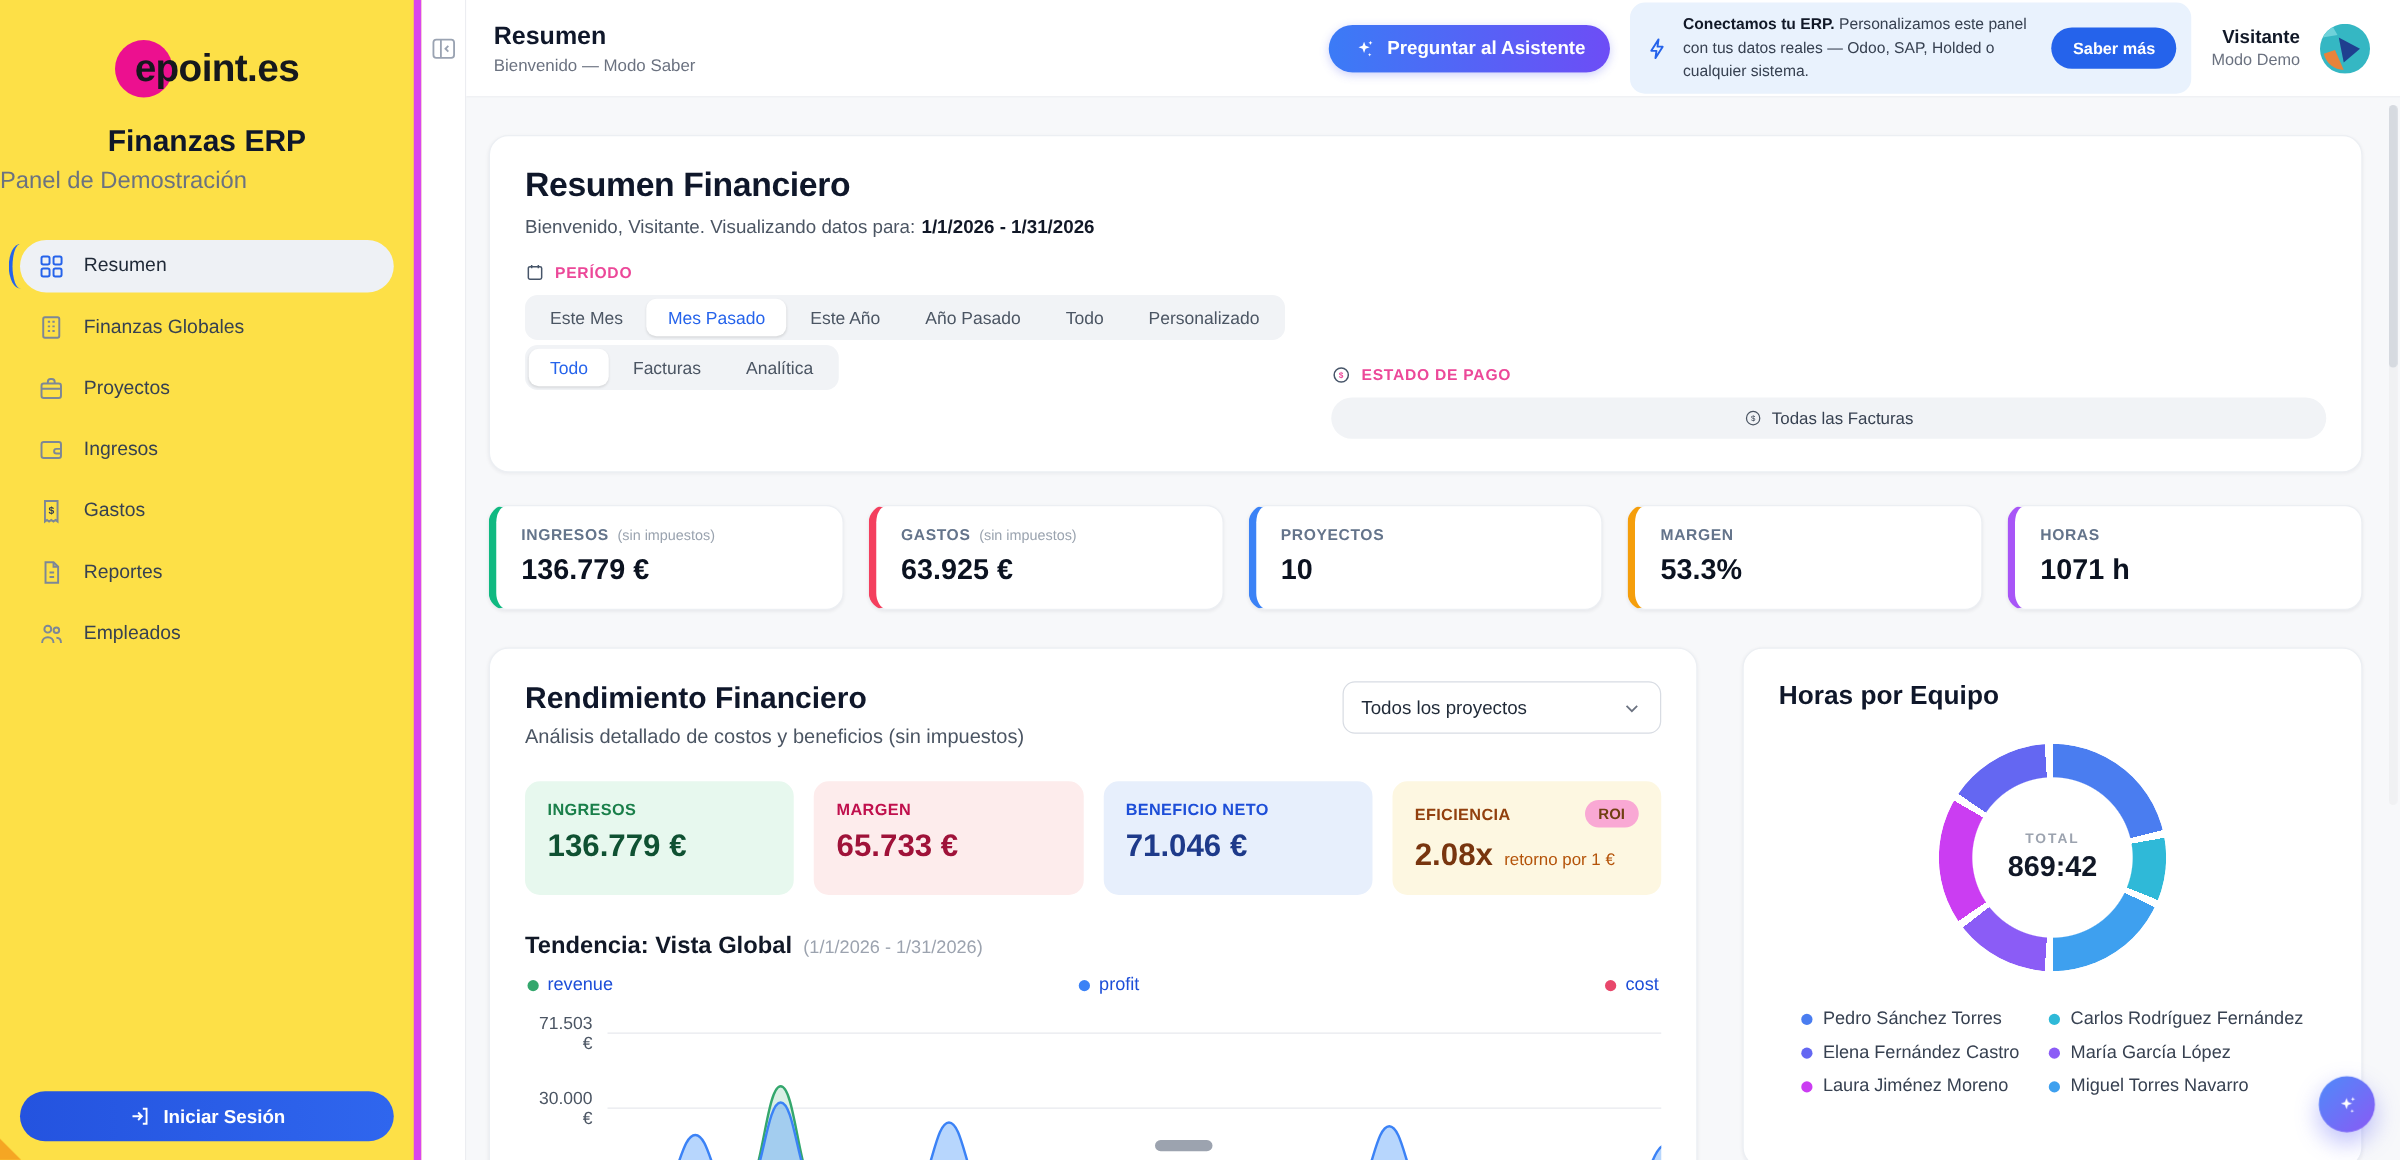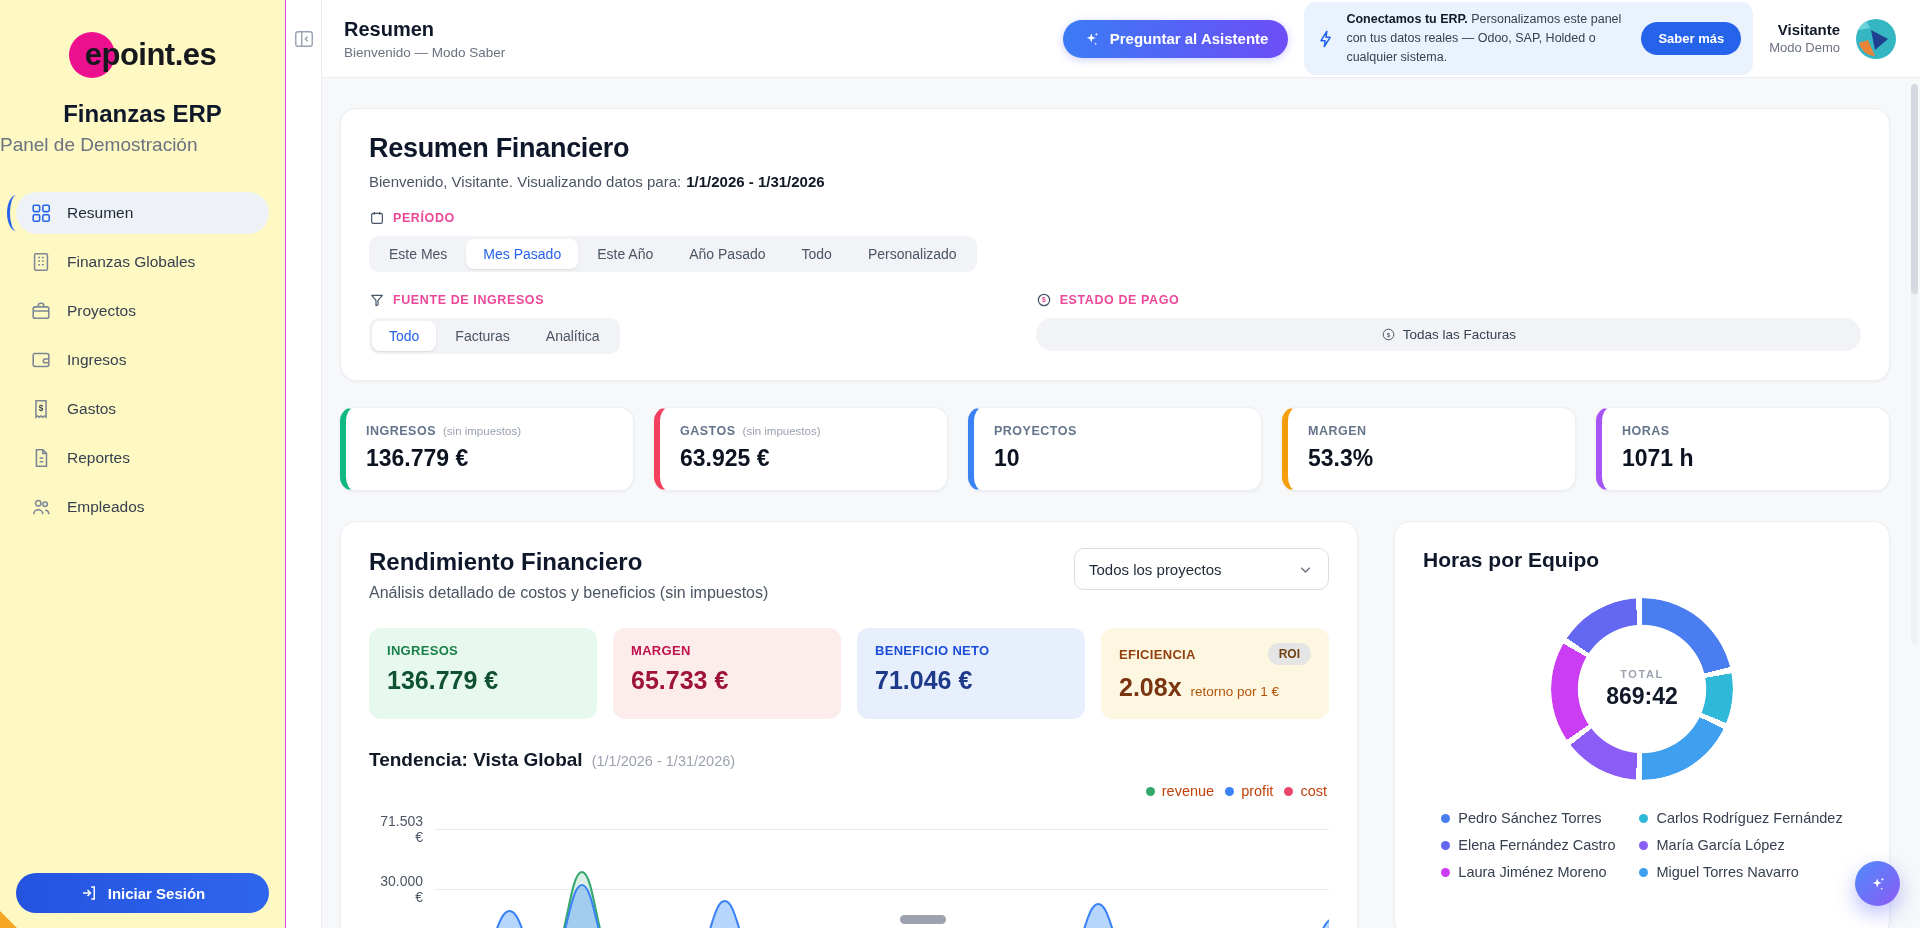--- a/index.html
+++ b/index.html
@@ -1,19 +1,19 @@
 <!DOCTYPE html>
 <html><head>
 <meta charset="utf-8">
 <style>
   *{box-sizing:border-box;margin:0;padding:0}
   html,body{width:1920px;height:928px;overflow:hidden;font-family:"Liberation Sans",sans-serif;background:#f7f8fa;color:#111827}
   .app{display:flex;width:100%;height:100%}
   
-  .sidebar{width:286px;background:#fef9c3;border-right:1px solid #d946ef;position:relative;flex-shrink:0}
+  .sidebar{width:337px;background:#fde047;border-right:6px solid #d946ef;position:relative;flex-shrink:0}
   .logo-row{display:flex;align-items:center;justify-content:center;margin-top:32px}
   .logo-circle{width:46px;height:46px;border-radius:50%;background:#ec108f;flex-shrink:0}
   .logo-text{font-size:31px;font-weight:700;color:#16181d;margin-left:-30px;letter-spacing:-.5px}
   .app-name{text-align:center;font-size:24px;font-weight:700;margin-top:22px;color:#0f172a}
   .app-sub{text-align:left;font-size:19px;color:#6b7280;margin-top:6px}
   .nav{margin-top:36px;display:flex;flex-direction:column;gap:7px;padding:0 16px}
   .nav-item{display:flex;align-items:center;gap:15px;padding:10px 14px;border-radius:22px;font-size:15.5px;color:#374151;position:relative;cursor:pointer}
   .nav-item svg{width:22px;height:22px;stroke:#7d8796;fill:none;stroke-width:1.7;flex-shrink:0}
   .nav-item.active{background:#eef1f5;font-weight:500;color:#1f2937}
   .nav-item.active svg{stroke:#2563eb}
@@ -76,25 +76,25 @@
   .tiles{display:flex;gap:16px;margin-top:26px}
   .tile{flex:1;border-radius:12px;padding:15px 18px 17px}
   .t-label-row{display:flex;align-items:center;justify-content:space-between}
   .t-label{font-size:13px;font-weight:700;letter-spacing:.3px}
   .t-value{font-size:25px;font-weight:700;margin-top:8px;display:flex;align-items:baseline;gap:9px}
   .t-suffix{font-size:13.5px;font-weight:400}
   .tile-green{background:#e7f8ee}.tile-green .t-label{color:#1a7f4a}.tile-green .t-value{color:#0f5132}
   .tile-red{background:#fdecec}.tile-red .t-label{color:#c0104d}.tile-red .t-value{color:#9f1239}
   .tile-blue{background:#e7effc}.tile-blue .t-label{color:#1d4ed8}.tile-blue .t-value{color:#1e3a8a}
   .tile-yellow{background:#fdf7e1}.tile-yellow .t-label{color:#92400e}.tile-yellow .t-value{color:#78350f}.tile-yellow .t-suffix{color:#b45309}
-  .roi-badge{background:#e5e5e5;color:#713f12;font-size:12px;font-weight:700;padding:4px 11px;border-radius:999px}
+  .roi-badge{background:#f9a8d4;color:#713f12;font-size:12px;font-weight:700;padding:4px 11px;border-radius:999px}
   .trend-head{margin-top:30px;display:flex;align-items:baseline;gap:9px}
   .trend-title{font-size:19px;font-weight:700;color:#111827}
   .trend-range{font-size:14.5px;color:#9ca3af}
-  .legend-row{display:flex;justify-content:flex-end;gap:11px;margin:12px 2px 12px;font-size:14.5px;color:#c2410c}
+  .legend-row{display:flex;justify-content:space-between;gap:11px;margin:12px 2px 12px;font-size:14.5px;color:#1d4ed8}
   .legend-item{display:flex;align-items:center;gap:7px}
   .dot{width:9px;height:9px;border-radius:50%}
   .chart{display:flex;margin-top:4px}
   .ylabs{width:66px;position:relative;flex-shrink:0}
   .ylab{position:absolute;right:12px;font-size:14px;color:#4b5563;text-align:right;white-space:pre-line;line-height:1.15}
   .ylab.y45{top:2px}.ylab.y30{top:62px}
   .plot{flex:1;position:relative;height:160px;min-width:0}
   .gl{position:absolute;left:0;right:0;height:1px;background:#e7e9ee}
   .gl45{top:18px}.gl30{top:78px}
   .plot svg{position:absolute;inset:0;width:100%;height:160px}
@@ -263,26 +263,20 @@
           <button class="seg-btn">Este Mes</button>
           <button class="seg-btn active">Mes Pasado</button>
           <button class="seg-btn">Este Año</button>
           <button class="seg-btn">Año Pasado</button>
           <button class="seg-btn">Todo</button>
           <button class="seg-btn">Personalizado</button>
         </div>
 
         <div class="filters-row">
           <div class="col-source">
-            <div class="mini-label" style="margin-top:16px">
-              <svg viewBox="0 0 24 24">
-                  <path d="M4 5h16l-6.5 7.5V19l-3 1.5v-8z" stroke-linejoin="round"></path>
-                </svg>
-              <span>FUENTE DE INGRESOS</span>
-            </div>
             <div class="segmented">
               <button class="seg-btn active">Todo</button>
               <button class="seg-btn">Facturas</button>
               <button class="seg-btn">Analítica</button>
             </div>
           </div>
           <div class="col-payment">
             <div class="mini-label" style="margin-top:16px">
               <svg viewBox="0 0 24 24">
                   <circle cx="12" cy="12" r="8.5"></circle>

